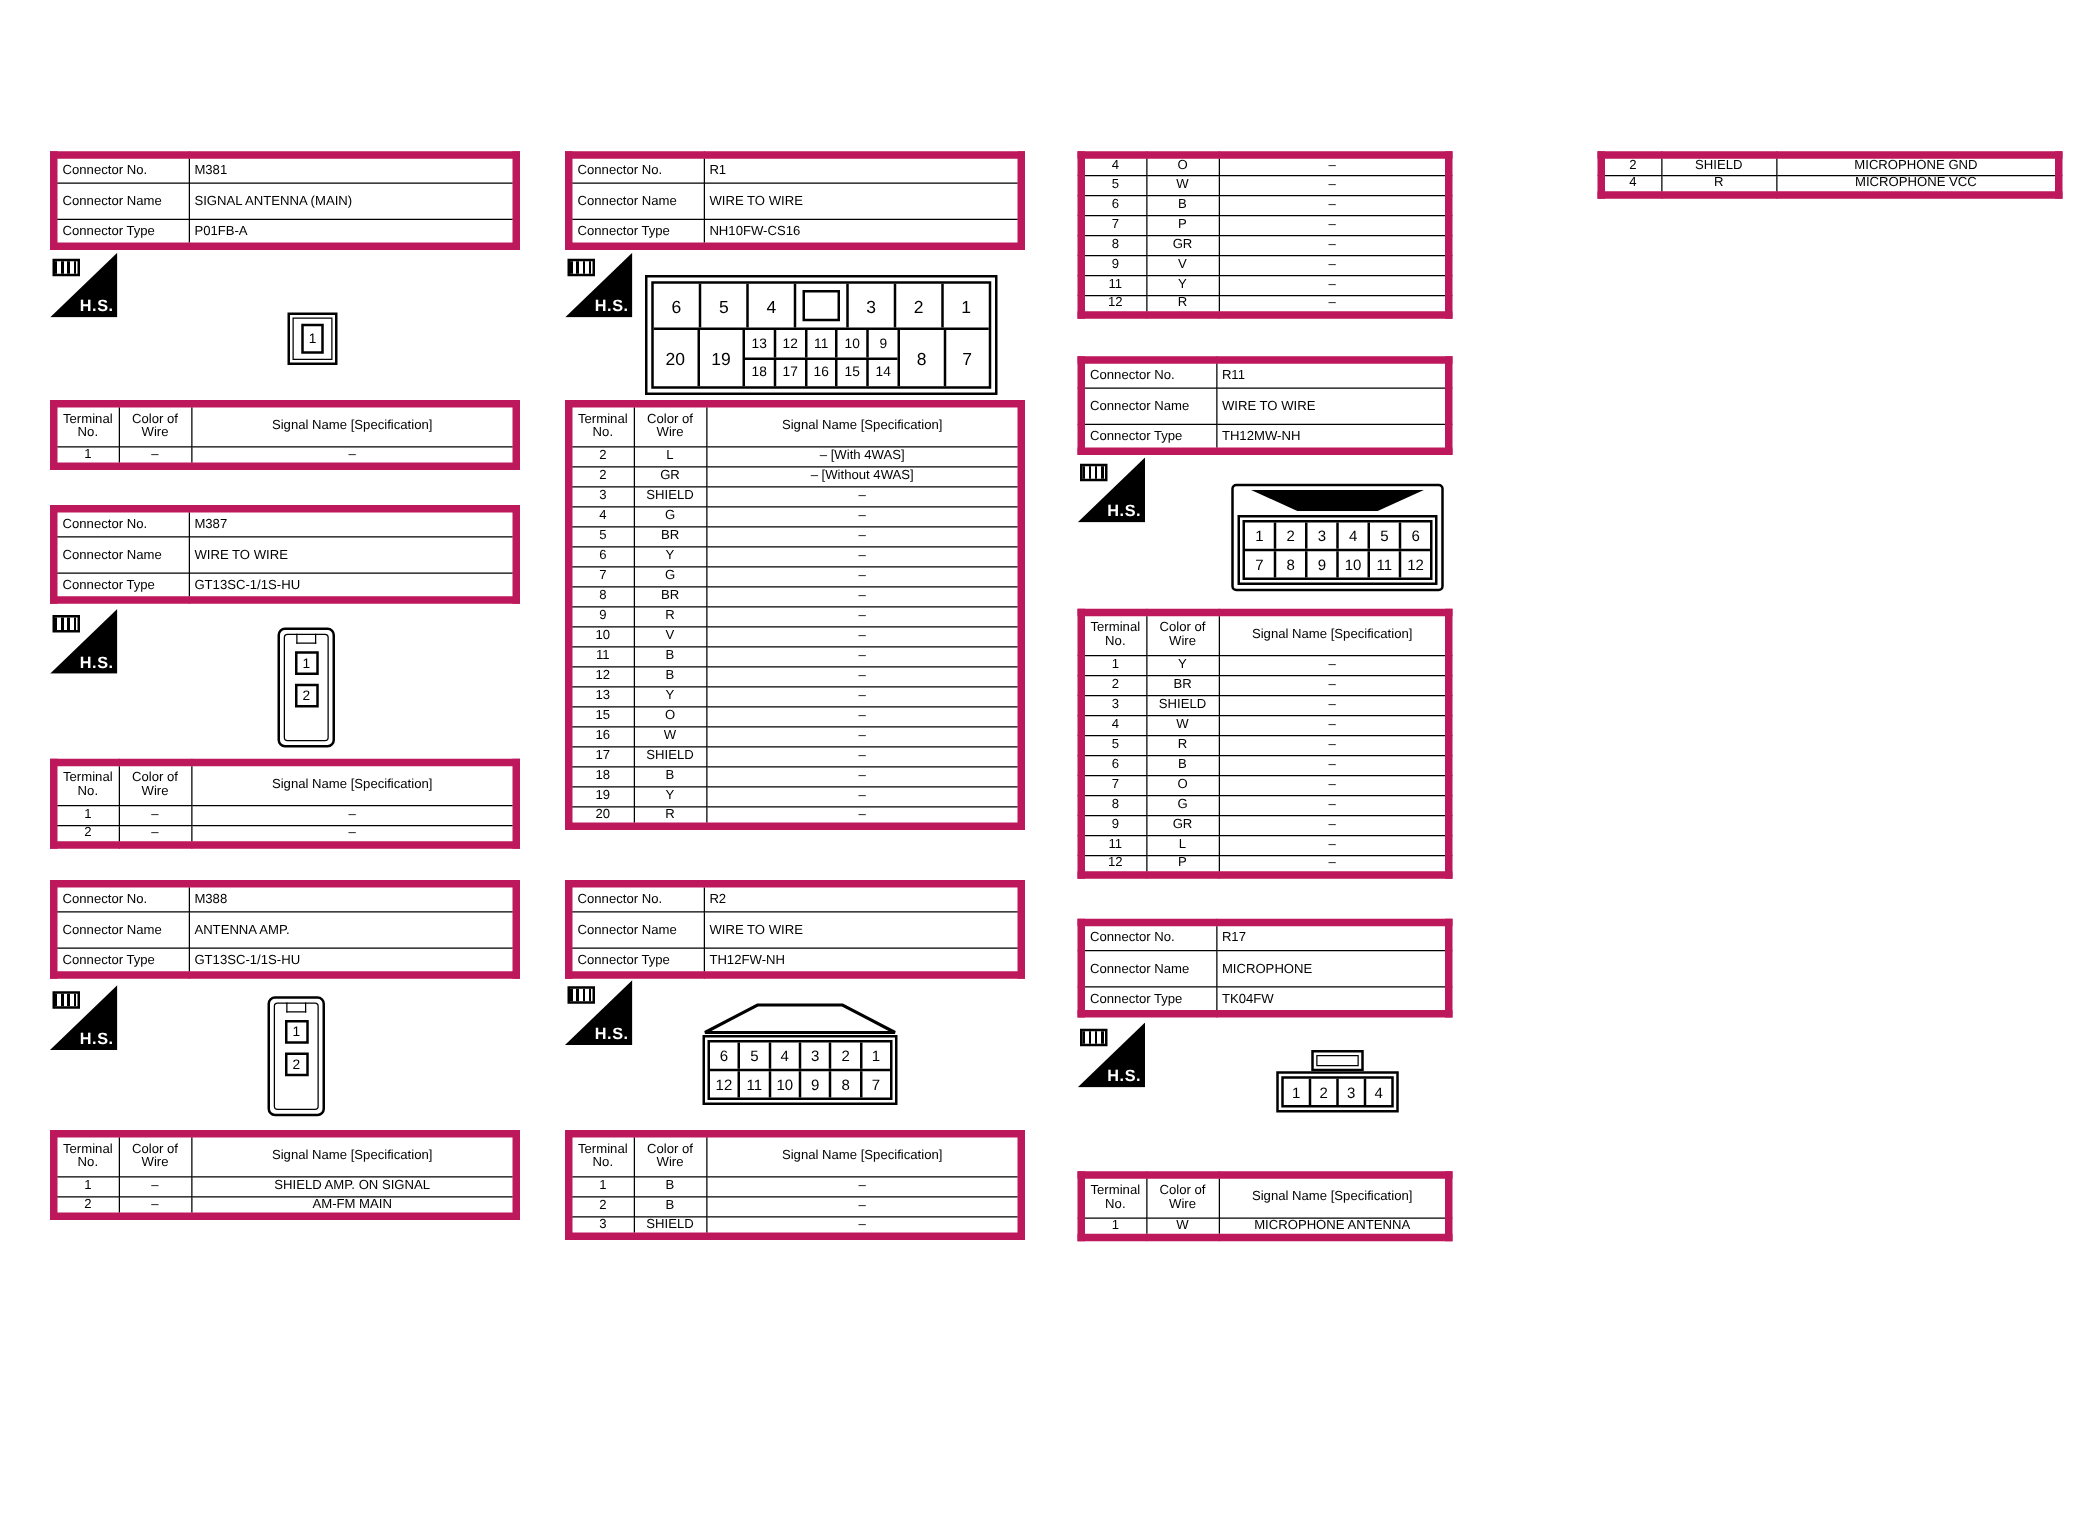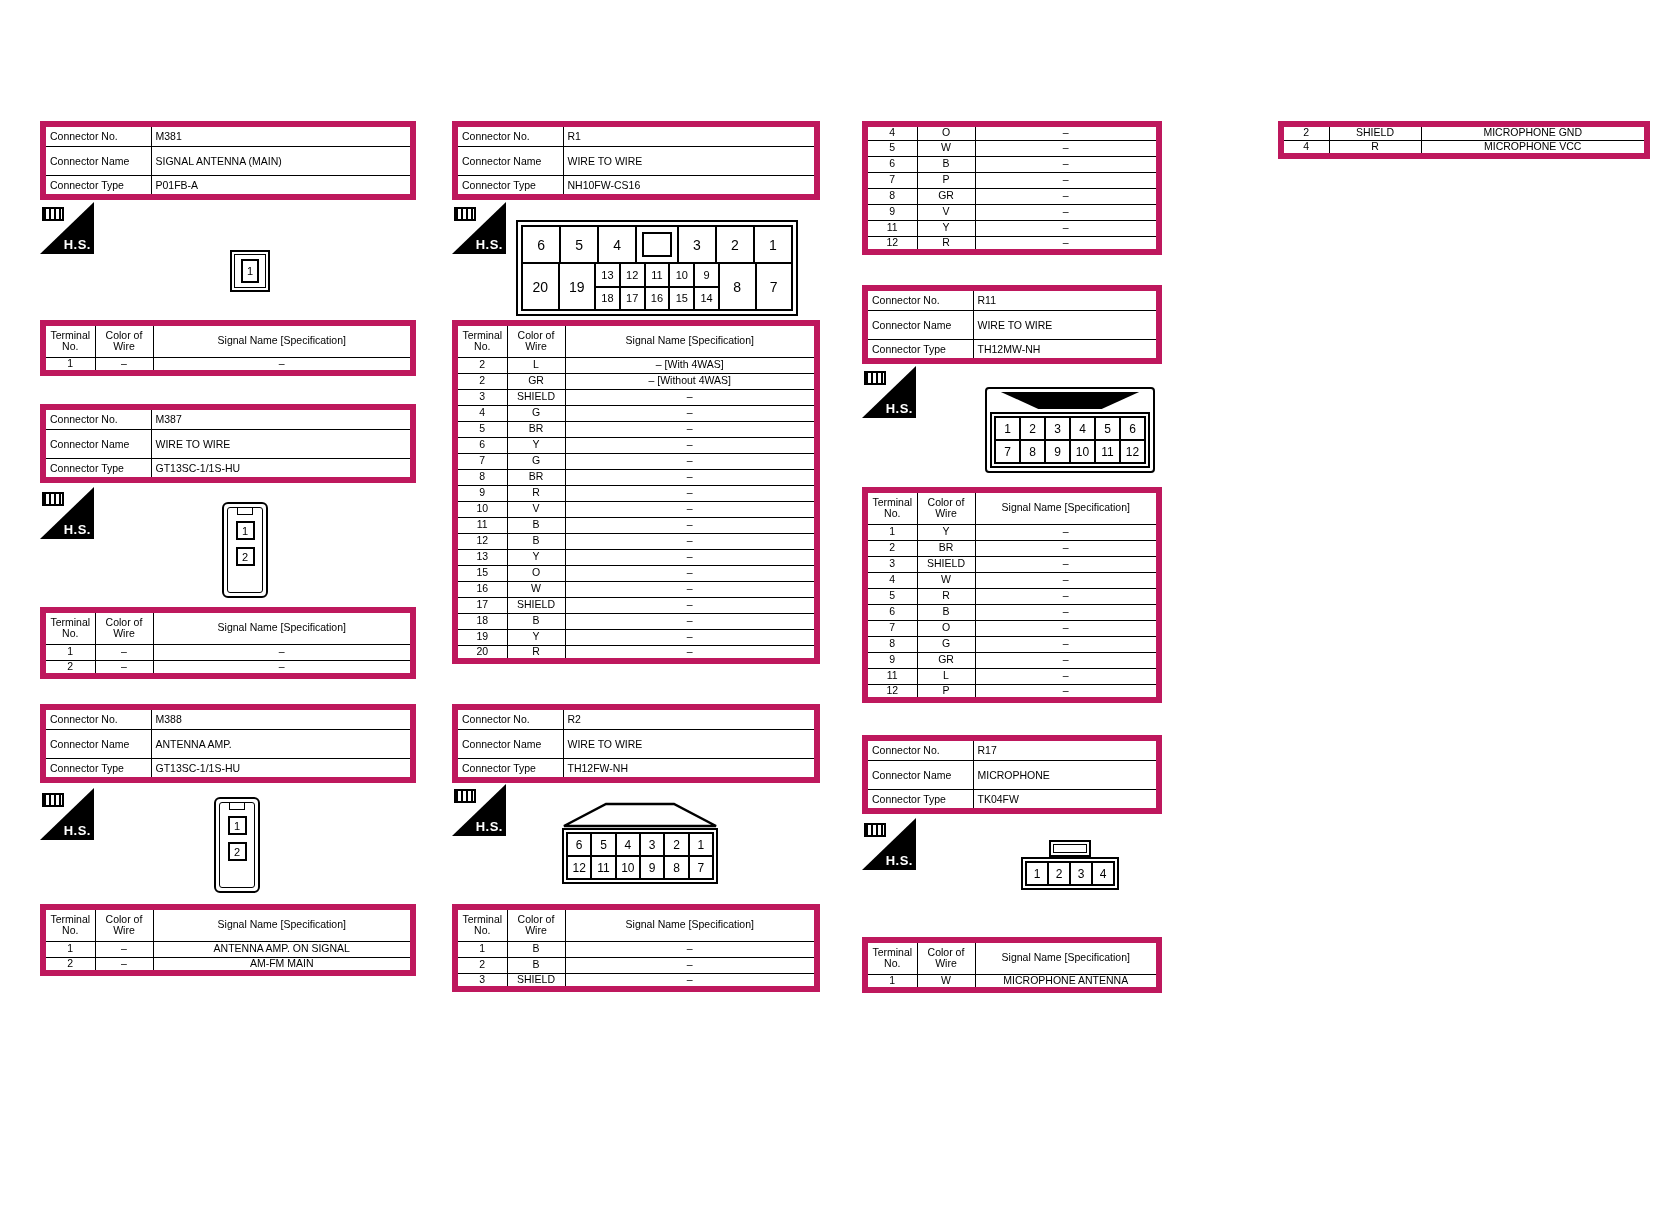--- a/index.html
+++ b/index.html
@@ -252,21 +252,21 @@
       <th>Terminal No.</th>
       <th>Color of Wire</th>
       <th>Signal Name [Specification]</th>
     </tr>
       </thead>
     <tbody>
 
     <tr>
         <td>1</td>
         <td>–</td>
-        <td>ANTENNA AMP. ON SIGNAL</td>
+        <td>SHIELD AMP. ON SIGNAL</td>
       </tr>
         <tr>
         <td>2</td>
         <td>–</td>
         <td>AM-FM MAIN</td>
       </tr>
       </tbody>
   </table>
 
   <table class="info" style="left:452px; top:121px; width:368px;">

